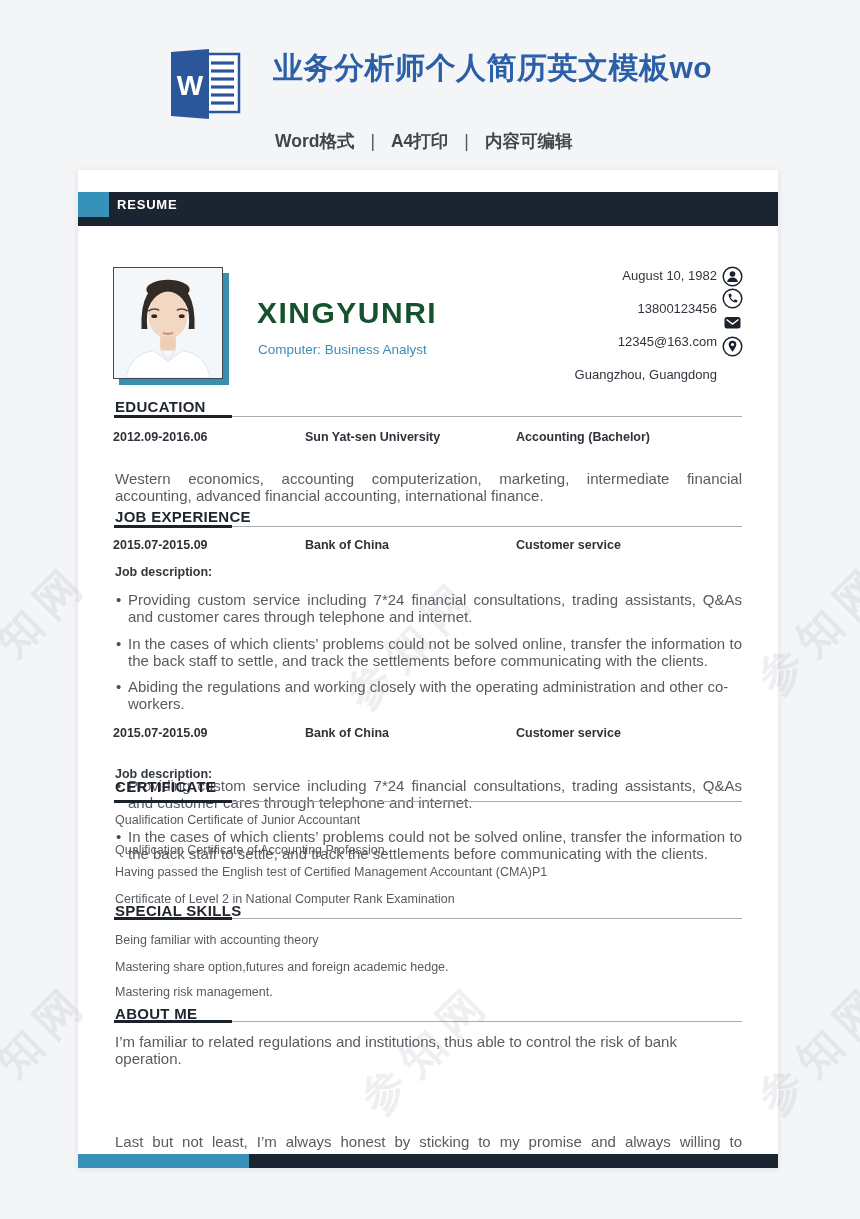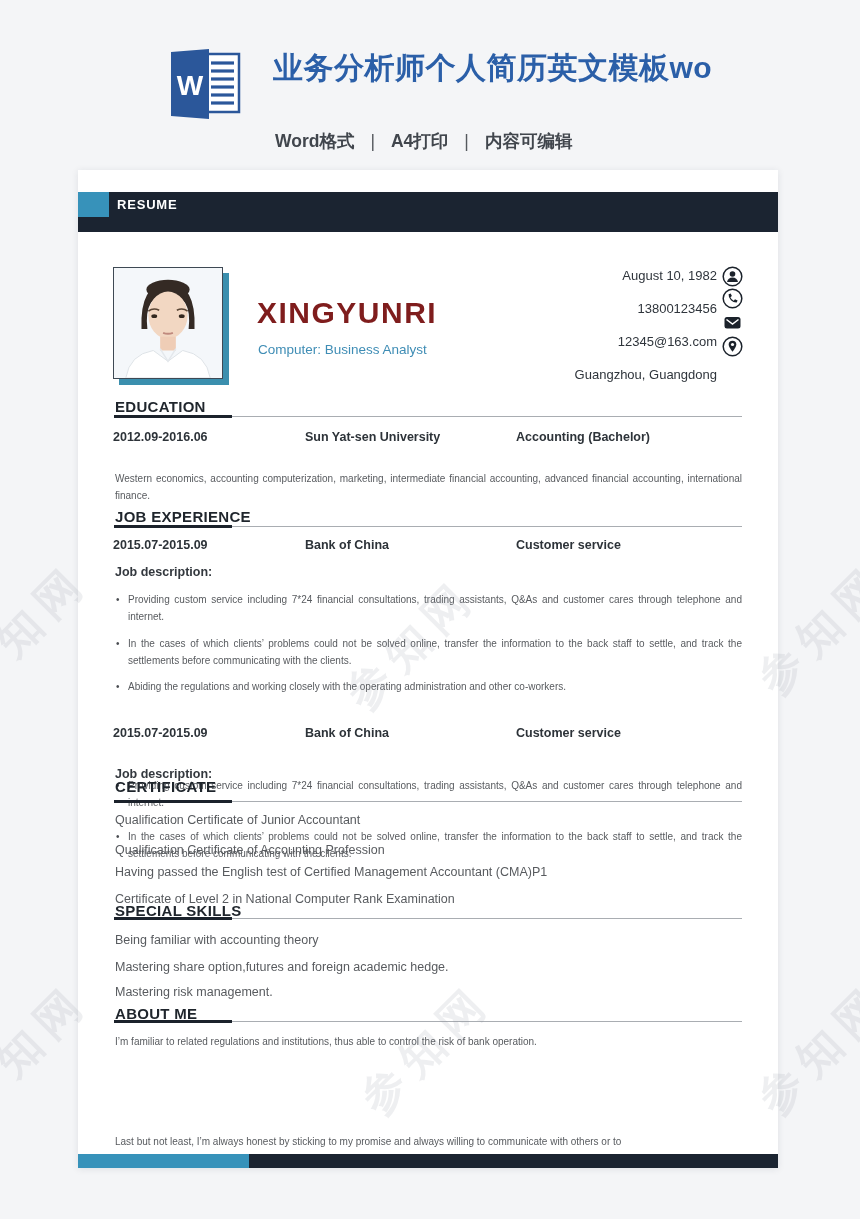--- a/index.html
+++ b/index.html
@@ -18,46 +18,46 @@
   .site-subtitle {
     position:absolute; left:275px; top:101px; display:flex; align-items:center;
     font-size:17.5px; font-weight:bold; color:#41464d;margin-top:28px;
   }
   .site-subtitle .sep { margin:0 16px; font-weight:normal; color:#55595e; }
   
   .page {
     position:absolute; left:78px; top:170px; width:700px; height:998px;
     background:#ffffff; box-shadow:0 1px 7px rgba(25,35,55,.10);
   }
-  .banner { position:absolute; left:0; top:22px; width:700px; height:40px; background:#1b2431; }
+  .banner { position:absolute; left:0; top:22px; width:700px; height:34px; background:#1b2431; }
   .banner-accent { position:absolute; left:0; top:0; width:31px; height:25px; background:#3792ba; }
   .banner-text { position:absolute; left:39px; top:5px; color:#ffffff; font-size:13px; font-weight:bold; letter-spacing:.8px; }
   
   .photo {
     position:absolute; left:35px; top:97px; width:110px; height:112px;
     background:#f4f7fa; border:1px solid #3e4954; box-shadow:6px 6px 0 0 #3b8fae;
   }
   .photo svg { display:block; width:100%; height:100%; }
   
-  .name { position:absolute; left:179px; top:126px; font-size:30px; font-weight:600; color:#7f1d1d; letter-spacing:1.5px; }
+  .name { position:absolute; left:179px; top:126px; font-size:30px; font-weight:600; color:#14532d; letter-spacing:1.5px; }
   .objective { position:absolute; left:180px; top:172px; font-size:13.5px; color:#3f8db5; }
   
   .contact-line { position:absolute; right:61px; text-align:center; font-size:13px; color:#2f353c; white-space:nowrap; }
   .cl-1 { top:98px; } .cl-2 { top:131px; } .cl-3 { top:164px; } .cl-4 { top:197px; }
   .cicon { position:absolute; left:644px; width:21px; height:21px; }
   .ci-1 { top:96px; } .ci-2 { top:118px; } .ci-3 { top:142px; } .ci-4 { top:166px; }
   .cicon svg { display:block; width:21px; height:21px; }
   
   .sec-h { position:absolute; left:37px; font-size:15px; font-weight:bold; color:#1f252c; letter-spacing:.3px; white-space:nowrap; }
   .rule { position:absolute; left:37px; width:627px; height:1px; background:#a9adb2; }
   .rule-thick { position:absolute; left:36px; width:118px; height:3px; background:#1b222b; }
   .row { position:absolute; left:35px; width:629px; font-size:12.5px; font-weight:bold; color:#2d3339; }
   .row .c2 { position:absolute; left:192px; } .row .c3 { position:absolute; left:403px; }
   .label { position:absolute; left:37px; font-size:12.5px; font-weight:bold; color:#33383e; }
-  .para { position:absolute; left:37px; width:627px; font-size:10px; color:#585b5f; line-height:17px; text-align:justify; }
+  .para { position:absolute; left:37px; width:627px; font-size:15px; color:#585b5f; line-height:17px; text-align:justify; }
   .bullet { padding-left:13px; }
   .bullet::before { content:"\2022"; position:absolute; left:1px; top:0; color:#4a4d52; }
   .cert-item { position:absolute; left:37px; width:627px; font-size:12.5px; color:#585b5f; white-space:nowrap; }
   .plain { text-align:left; }
   .clip1 { height:18px; overflow:hidden; }
   .layer-base { position:relative; z-index:1; }
   .layer-over { position:relative; z-index:2; }
   .pos { position:absolute; }
   
   .bottom-bar { position:absolute; left:0; top:984px; width:700px; height:14px; background:#1b2431; }

